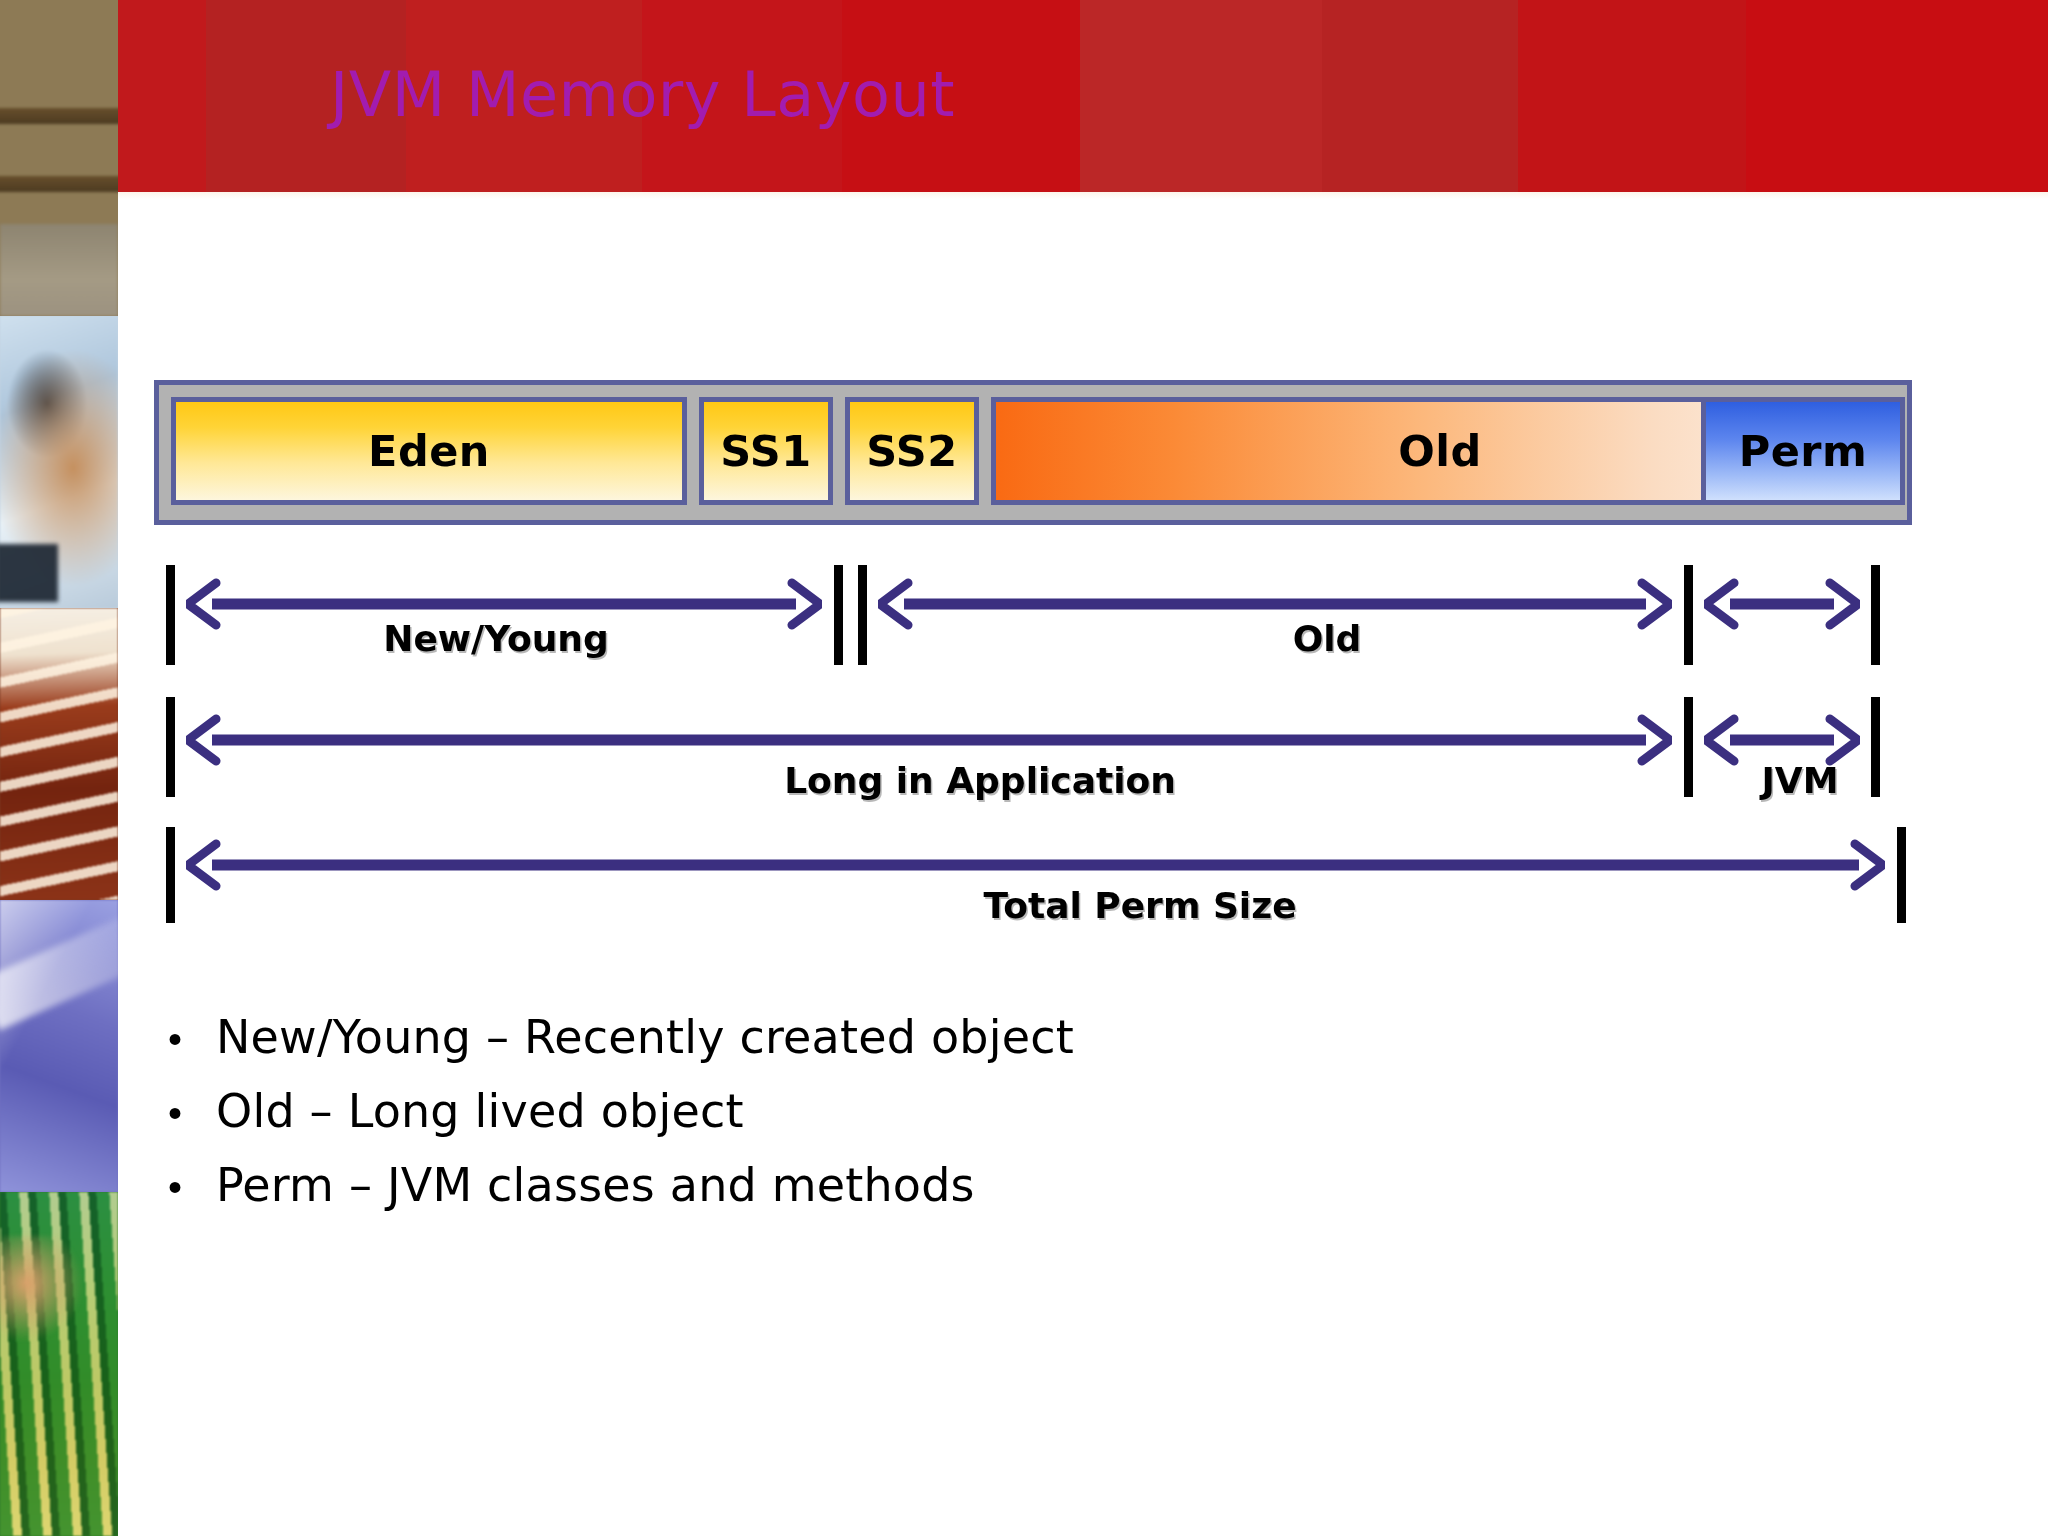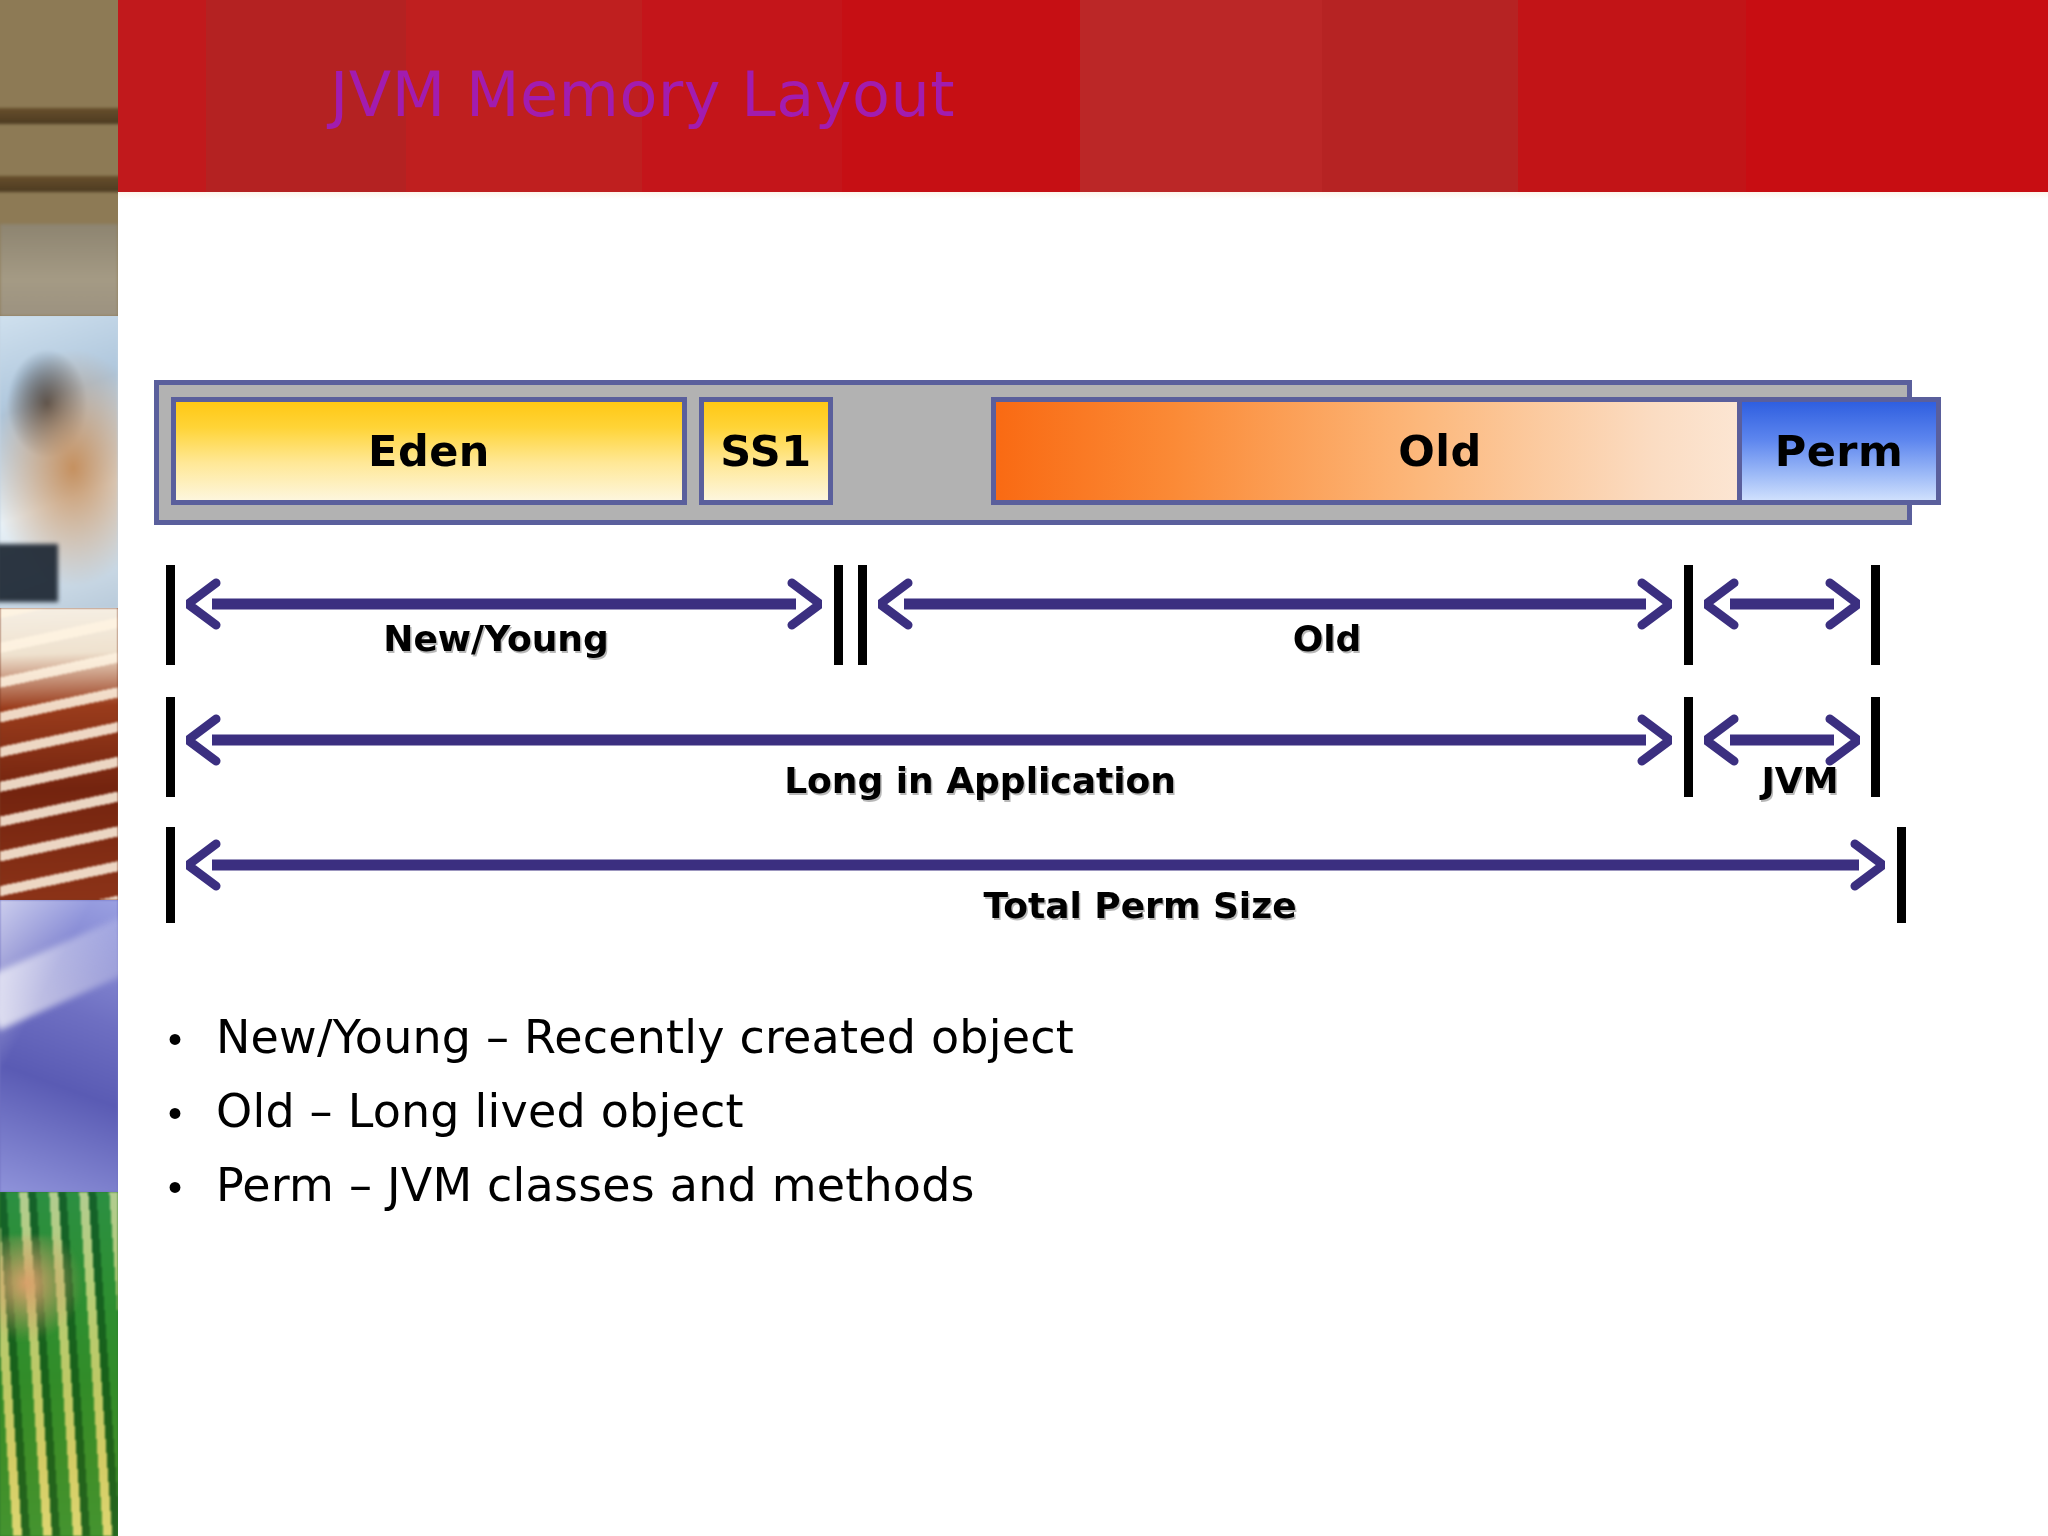--- a/index.html
+++ b/index.html
@@ -185,21 +185,20 @@
   }
   .grad-yellow {
     background: linear-gradient(180deg,#ffc815 0%,#ffd437 26%,#ffe896 62%,#fdf6dd 100%);
     text-align: center;
   }
   .grad-old {
     background: linear-gradient(90deg,#f96a13 0%,#fb8a36 20%,#fcb87c 48%,#fbdcc2 74%,#fdf6ef 100%);
   }
   .grad-blue {
     background: linear-gradient(180deg,#2f5fe0 0%,#5c85ee 38%,#9dbaf7 74%,#cfe0fd 100%);
-    margin-left: 36px;
   }
 
   
   #measure-area {
     position: absolute;
     left: 0; top: 0; width: 2048px; height: 1536px;
     z-index: 3;
     pointer-events: none;
   }
   .m-tick {
@@ -290,20 +289,23 @@
     </div>
   </div>
 
   <div id="memory-bar">
       <div class="seg grad-yellow" style="left: 12px; width: 516px;">
         <span class="seg-label">Eden</span>
       </div>
       <div class="seg grad-yellow" style="left: 540px; width: 134px;">
         <span class="seg-label">SS1</span>
       </div>
+      <div class="seg grad-yellow" style="left: 686px; width: 134px;">
+        <span class="seg-label">SS2</span>
+      </div>
       <div class="seg grad-old" style="left: 832px; width: 898px;">
         <span class="seg-label">Old</span>
       </div>
       <div class="seg grad-blue" style="left: 1542px; width: 204px;">
         <span class="seg-label">Perm</span>
       </div>
     </div>
 
   <div id="measure-area">
       <div class="m-tick" style="left: 166px; top: 565px; height: 100px; background: rgb(0, 0, 0);"></div>

